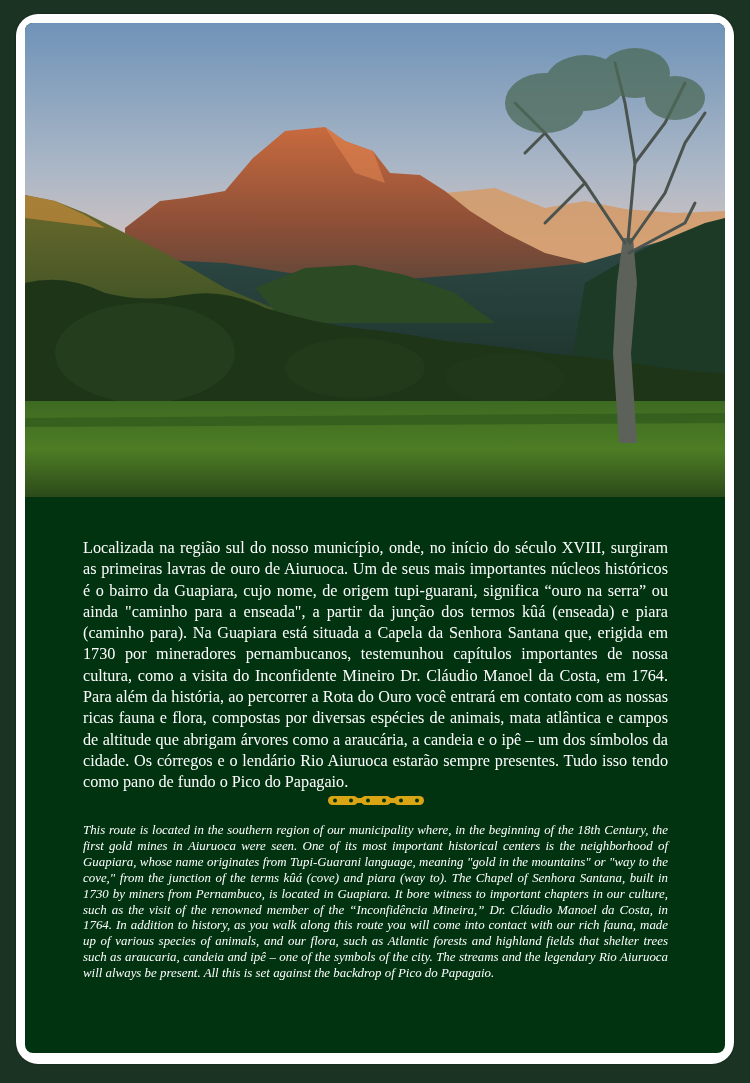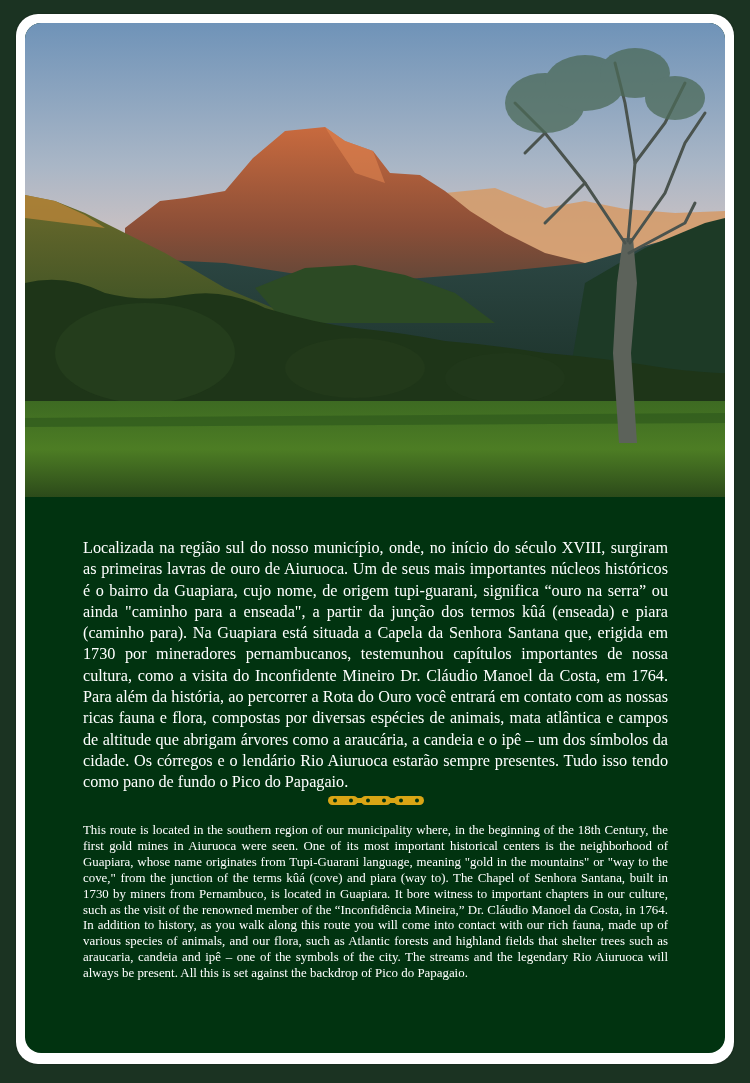--- a/index.html
+++ b/index.html
@@ -7,37 +7,37 @@
     width:750px; height:1083px; background:#1b3322; position:relative; overflow:hidden;
     font-family: "Liberation Serif", "DejaVu Serif", serif;
   }
   .card {
     position:absolute; left:16px; top:14px; width:718px; height:1050px;
     background:#ffffff; border-radius:22px;
     box-shadow: 0 0 2px rgba(0,0,0,0.4);
   }
   .inner {
     position:absolute; left:9px; top:9px; width:700px; height:1030px;
-    background:#013310; border-radius:16px; overflow:hidden;
+    background:#013310; border-radius:8px; overflow:hidden;
   }
   .photo {
     position:absolute; left:0; top:0; width:700px; height:474px; overflow:hidden;
   }
   .photo svg { display:block; }
   .text-pt {
     position:absolute; left:58px; top:515px; width:585px;
     color:#ffffff; font-size:16.2px; line-height:21.3px; text-align:justify;
     margin:0;
   }
   .divider {
     position:absolute; left:302px; top:770px; width:100px; height:13px;
   }
   .text-en {
     position:absolute; left:58px; top:800px; width:585px;
-    color:#ffffff; font-size:12.9px; line-height:15.9px; text-align:justify;
+    color:#ffffff; font-style:italic; font-size:12.9px; line-height:15.9px; text-align:justify;
     margin:0;
   }
 </style>
 </head>
 <body>
 
 <div class="card">
   <div class="inner">
 
     <div class="photo" title="Pico do Papagaio">

